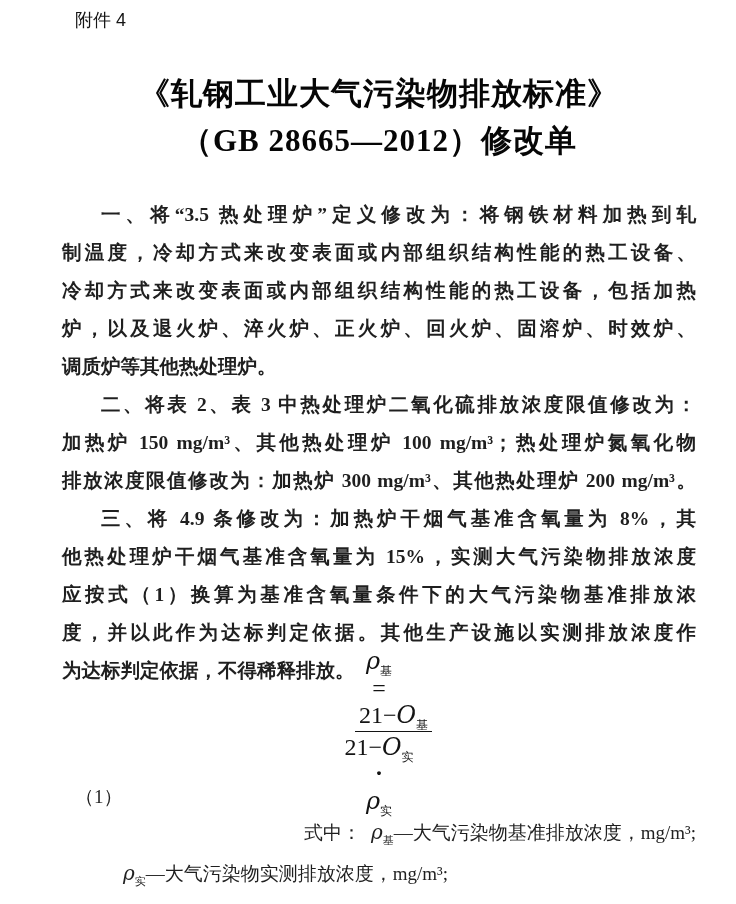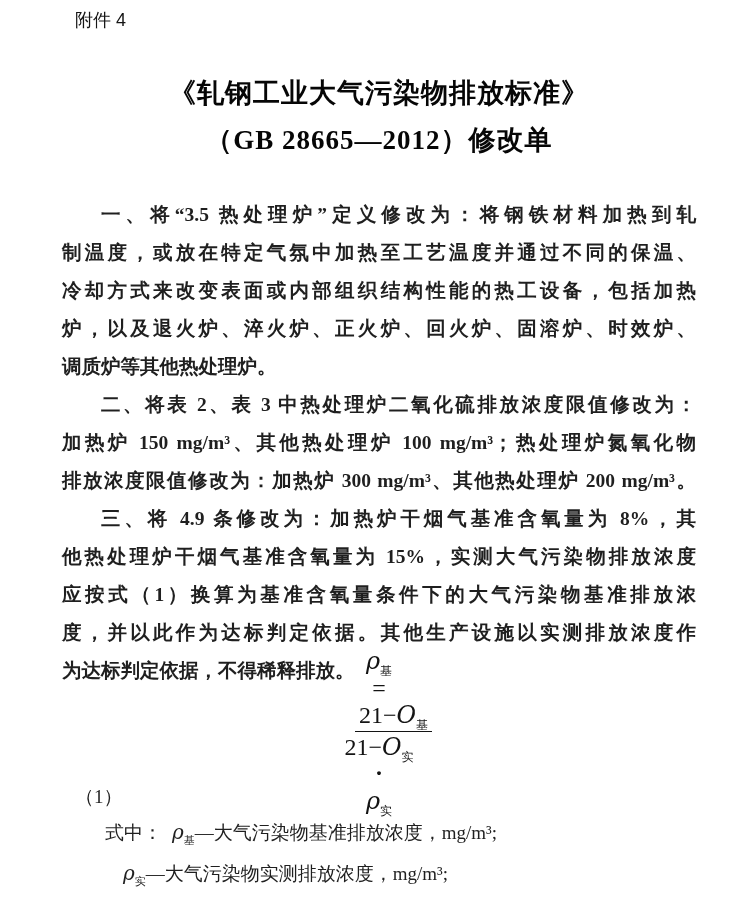--- a/index.html
+++ b/index.html
@@ -21,21 +21,21 @@
     font-family: "Liberation Sans", sans-serif;
     font-size: 18px;
     line-height: 25px;
     margin-left: 13px;
     color: #151515;
   }
   .title-block { margin-top: 37px; }
   .title-line {
     text-align: center;
     font-weight: bold;
-    font-size: 27px;
+    font-size: 31px;
     line-height: 47px;
     color: #060606;
     letter-spacing: 1px;
   }
   .doc-body { margin-top: 32px; font-size: 19.5px; color: #1f1f1f; font-weight: bold; }
   .bline {
     line-height: 38px;
     text-align: left;
     white-space: nowrap;
   }
@@ -85,21 +85,21 @@
 
   .eq-number {
     margin-left: 13px;
     margin-top: 14px;
     font-size: 19px;
     line-height: 26px;
     color: #1f1f1f;
   }
   .defs { margin-top: 2px; font-size: 19px; color: #1f1f1f; }
   .def-line { line-height: 40px; white-space: nowrap; }
-  .def-line.dl-first { padding-left: 43px; }
+  .def-line.dl-first { padding-left: 43px; text-align: right; }
   .def-line.dl-rest { padding-left: 61px; }
   .dsym {
     font-style: italic;
     font-family: "DejaVu Serif", serif;
     font-size: 20px;
   }
   .dsub {
     font-size: 11px;
     vertical-align: -5px;
     line-height: 0;
@@ -113,21 +113,21 @@
 
   <div class="attachment">附件 4</div>
 
   <div class="title-block">
     <div class="title-line">《轧钢工业大气污染物排放标准》</div>
     <div class="title-line">（GB 28665—2012）修改单</div>
   </div>
 
   <div class="doc-body">
     <div class="bline fill indent">一、将“3.5 热处理炉”定义修改为：将钢铁材料加热到轧</div>
-    <div class="bline fill">制温度，或放在特定气氛中加热至工艺温度并通过不同的保温、</div>
+    <div class="bline fill">制温度，冷却方式来改变表面或内部组织结构性能的热工设备、</div>
     <div class="bline fill">冷却方式来改变表面或内部组织结构性能的热工设备，包括加热</div>
     <div class="bline fill">炉，以及退火炉、淬火炉、正火炉、回火炉、固溶炉、时效炉、</div>
     <div class="bline">调质炉等其他热处理炉。</div>
     <div class="bline fill indent">二、将表 2、表 3 中热处理炉二氧化硫排放浓度限值修改为：</div>
     <div class="bline fill">加热炉 150 mg/m³、其他热处理炉 100 mg/m³；热处理炉氮氧化物</div>
     <div class="bline fill">排放浓度限值修改为：加热炉 300 mg/m³、其他热处理炉 200 mg/m³。</div>
     <div class="bline fill indent">三、将 4.9 条修改为：加热炉干烟气基准含氧量为 8%，其</div>
     <div class="bline fill">他热处理炉干烟气基准含氧量为 15%，实测大气污染物排放浓度</div>
     <div class="bline fill">应按式（1）换算为基准含氧量条件下的大气污染物基准排放浓</div>
     <div class="bline fill">度，并以此作为达标判定依据。其他生产设施以实测排放浓度作</div>

